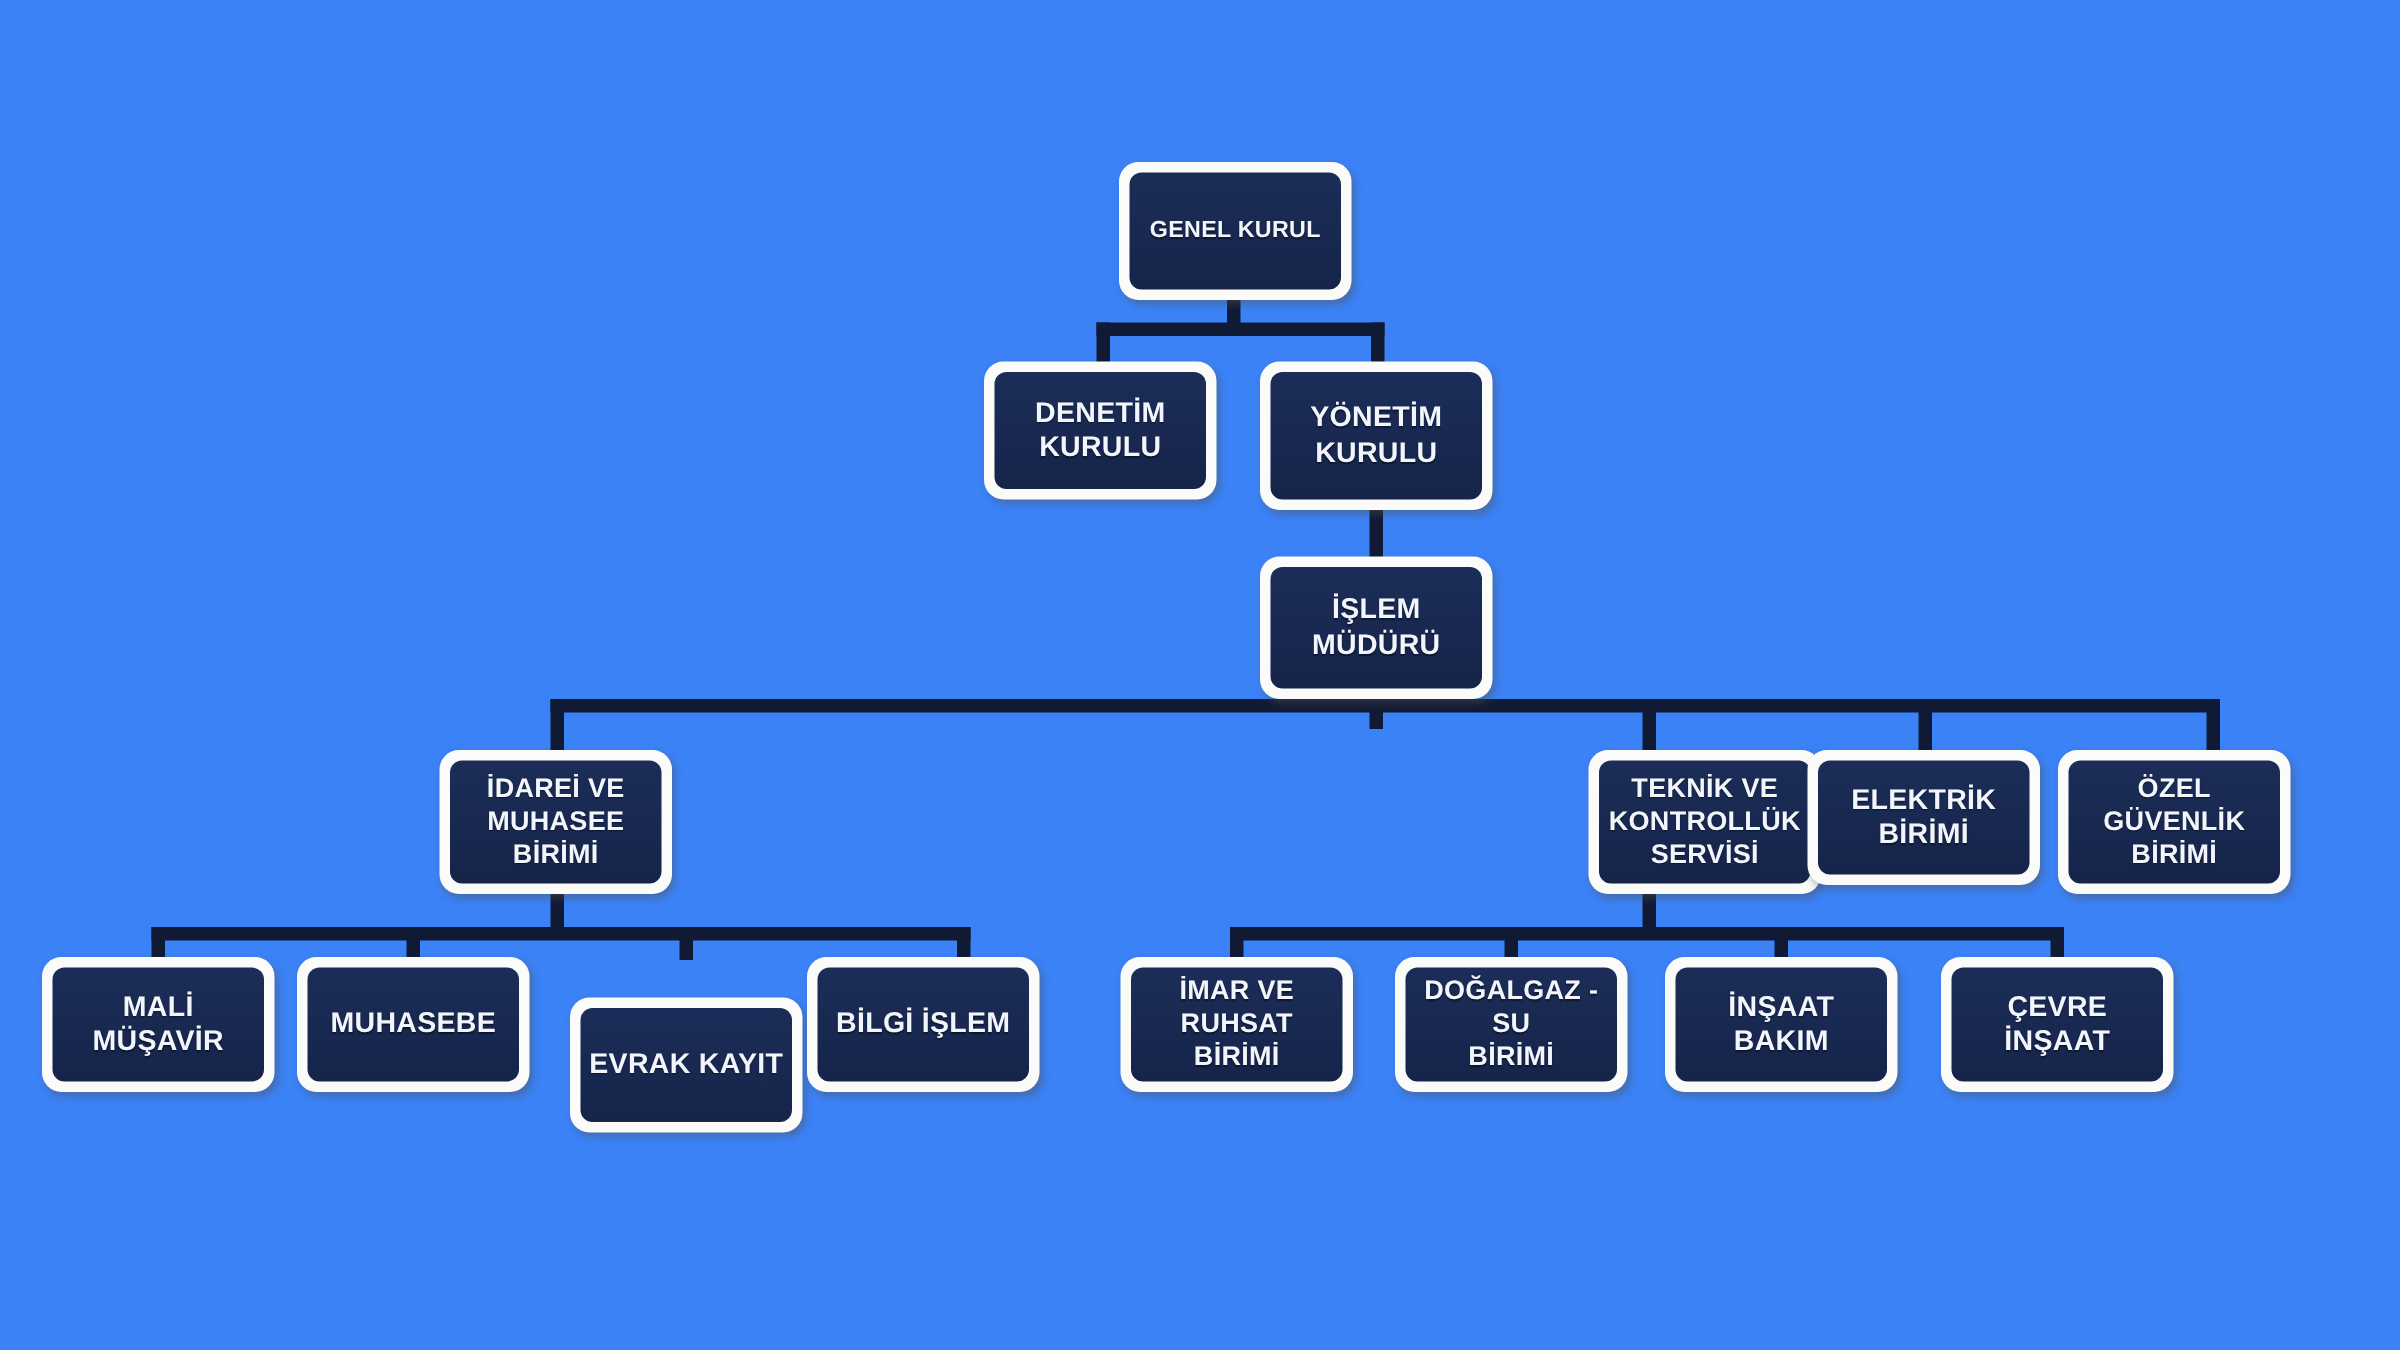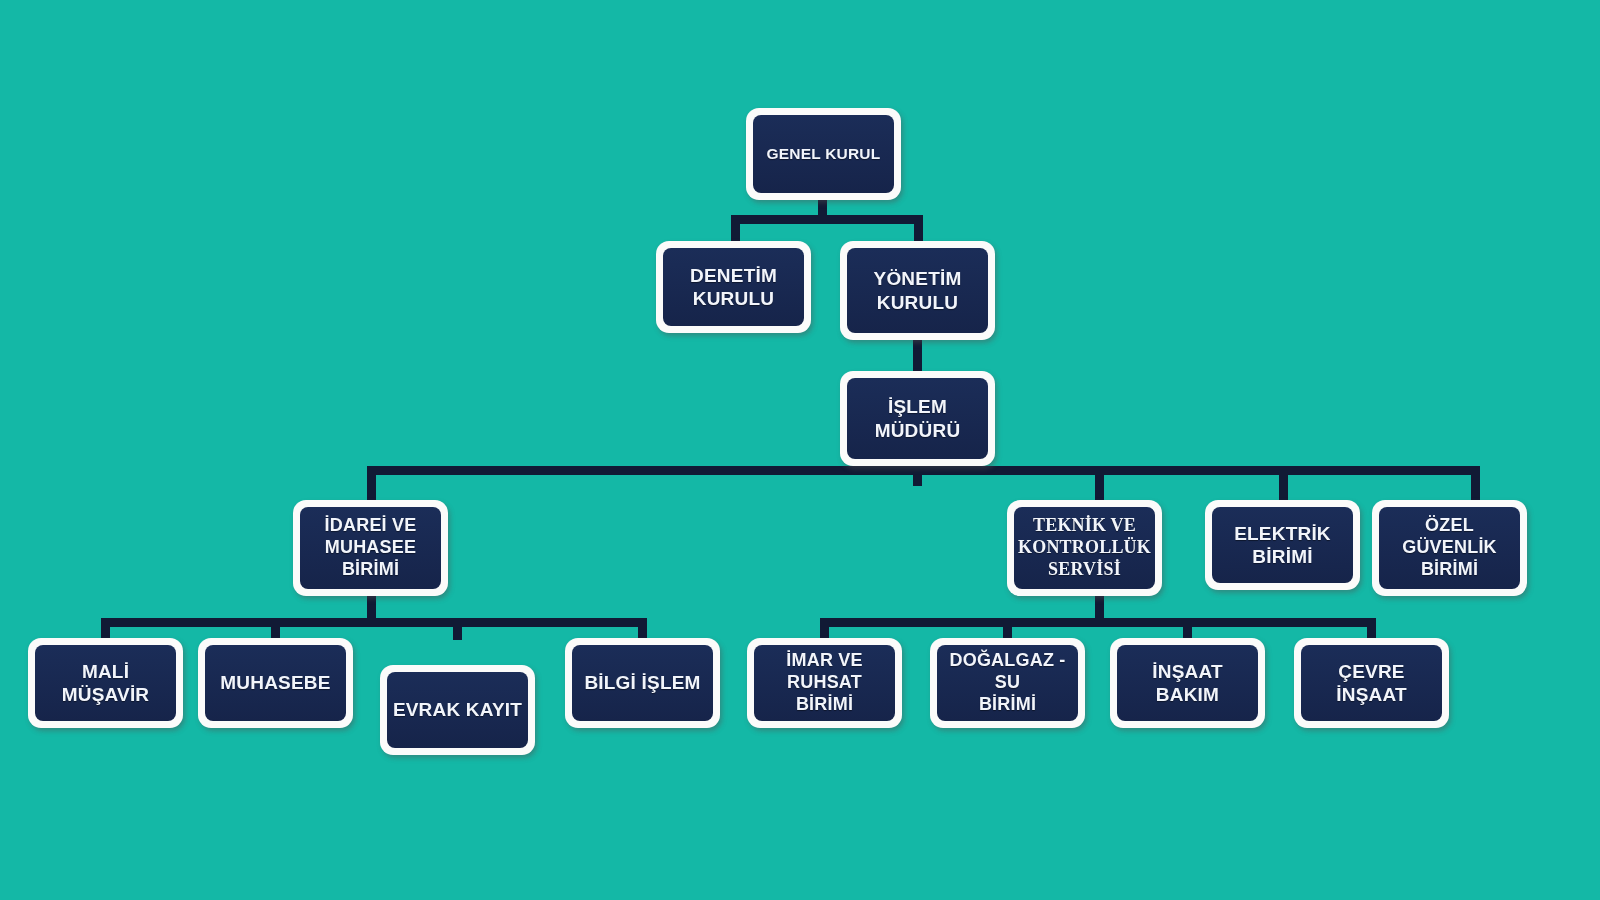--- a/index.html
+++ b/index.html
@@ -7,21 +7,21 @@
   html, body {
     width:1600px; height:900px;
     background:#ffffff;
     font-family:"Liberation Sans", sans-serif;
     overflow:hidden;
   }
   #chart-canvas {
     position:relative;
     width:1600px;
     height:900px;
-    background:#14b8a6;
+    background:#3b82f6;
   }
 
   
   .conn {
     position:absolute;
     background:#111a35;
     z-index:1;
   }
 
   
@@ -110,21 +110,21 @@
 MÜDÜRÜ</span>
         </div>
       </div>
       <div class="node lvl4 small" style="left: 293px; top: 500px; width: 155px; height: 96px;">
         <div class="node-inner">
           <span class="node-label">İDAREİ VE
 MUHASEE
 BİRİMİ</span>
         </div>
       </div>
-      <div class="node lvl4 small" style="left: 1007px; top: 500px; width: 155px; height: 96px; font-family: Liberation Serif, serif;">
+      <div class="node lvl4 small" style="left: 1059px; top: 500px; width: 155px; height: 96px;">
         <div class="node-inner">
           <span class="node-label">TEKNİK VE
 KONTROLLÜK
 SERVİSİ</span>
         </div>
       </div>
       <div class="node lvl4" style="left: 1205px; top: 500px; width: 155px; height: 90px;">
         <div class="node-inner">
           <span class="node-label">ELEKTRİK
 BİRİMİ</span>
@@ -145,21 +145,21 @@
       <div class="node lvl5" style="left: 198px; top: 638px; width: 155px; height: 90px;">
         <div class="node-inner">
           <span class="node-label">MUHASEBE</span>
         </div>
       </div>
       <div class="node lvl5" style="left: 380px; top: 665px; width: 155px; height: 90px;">
         <div class="node-inner">
           <span class="node-label">EVRAK KAYIT</span>
         </div>
       </div>
-      <div class="node lvl5" style="left: 565px; top: 638px; width: 155px; height: 90px;">
+      <div class="node lvl5" style="left: 538px; top: 638px; width: 155px; height: 90px;">
         <div class="node-inner">
           <span class="node-label">BİLGİ İŞLEM</span>
         </div>
       </div>
       <div class="node lvl5 small" style="left: 747px; top: 638px; width: 155px; height: 90px;">
         <div class="node-inner">
           <span class="node-label">İMAR VE
 RUHSAT BİRİMİ</span>
         </div>
       </div>

